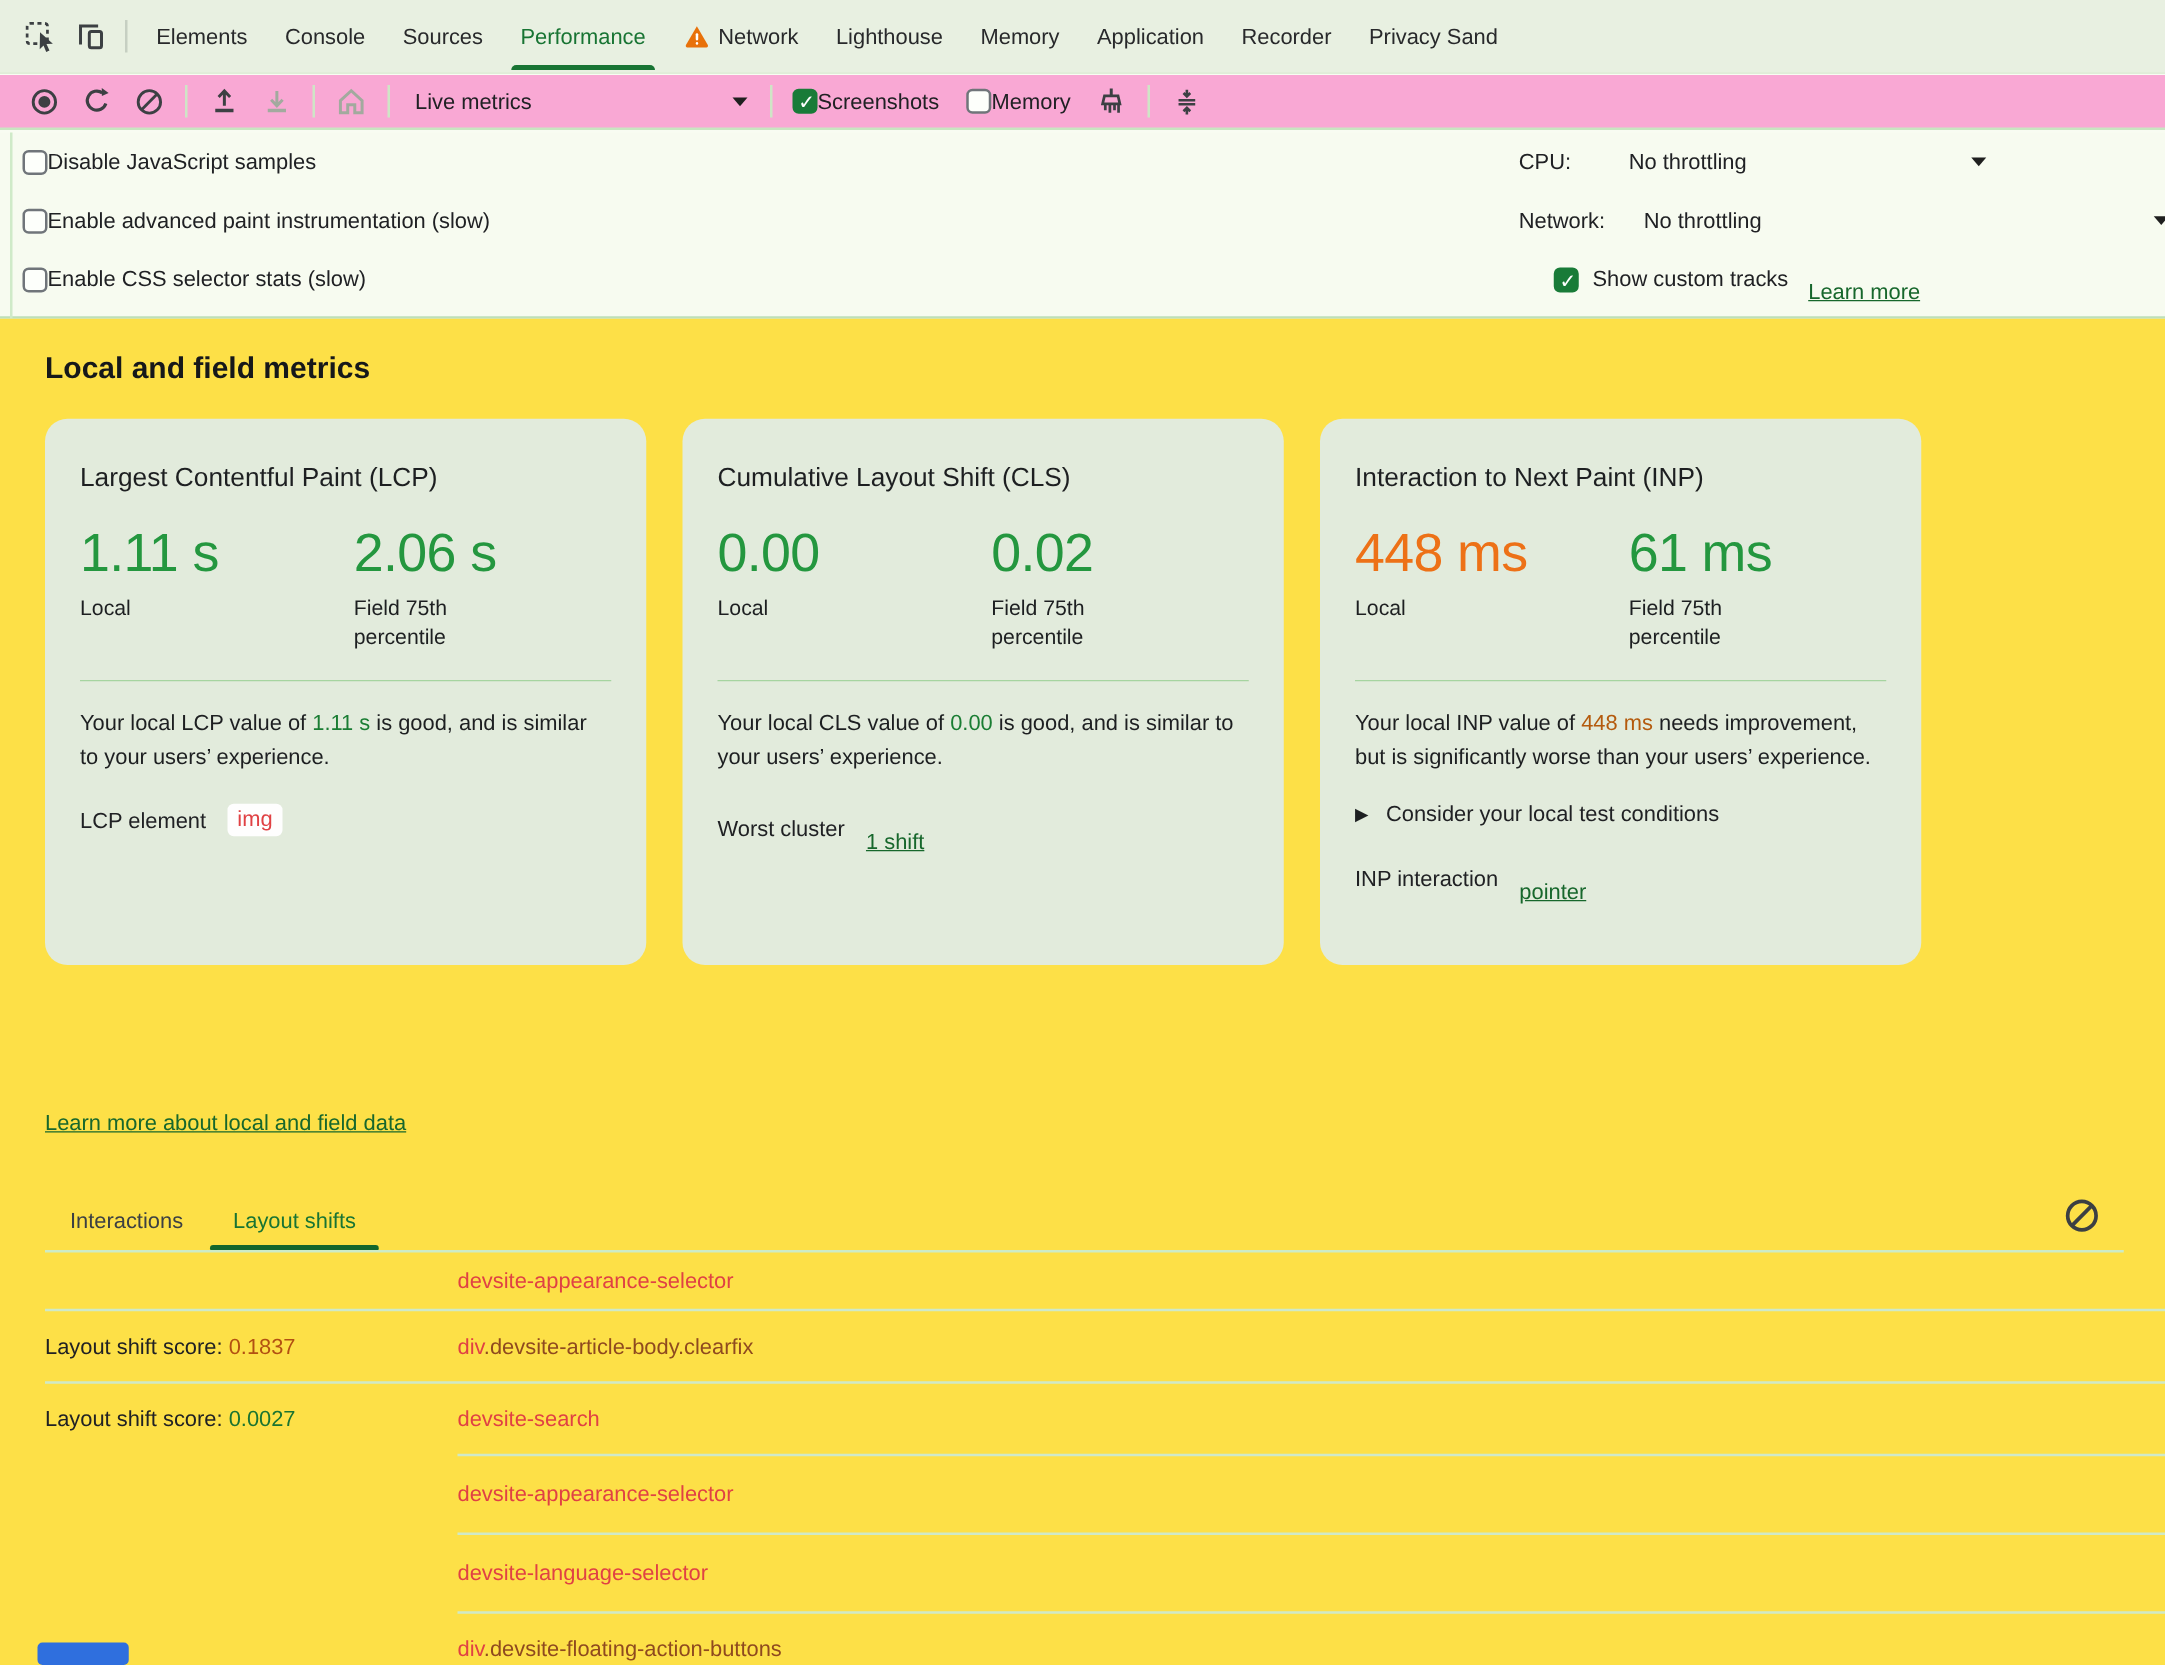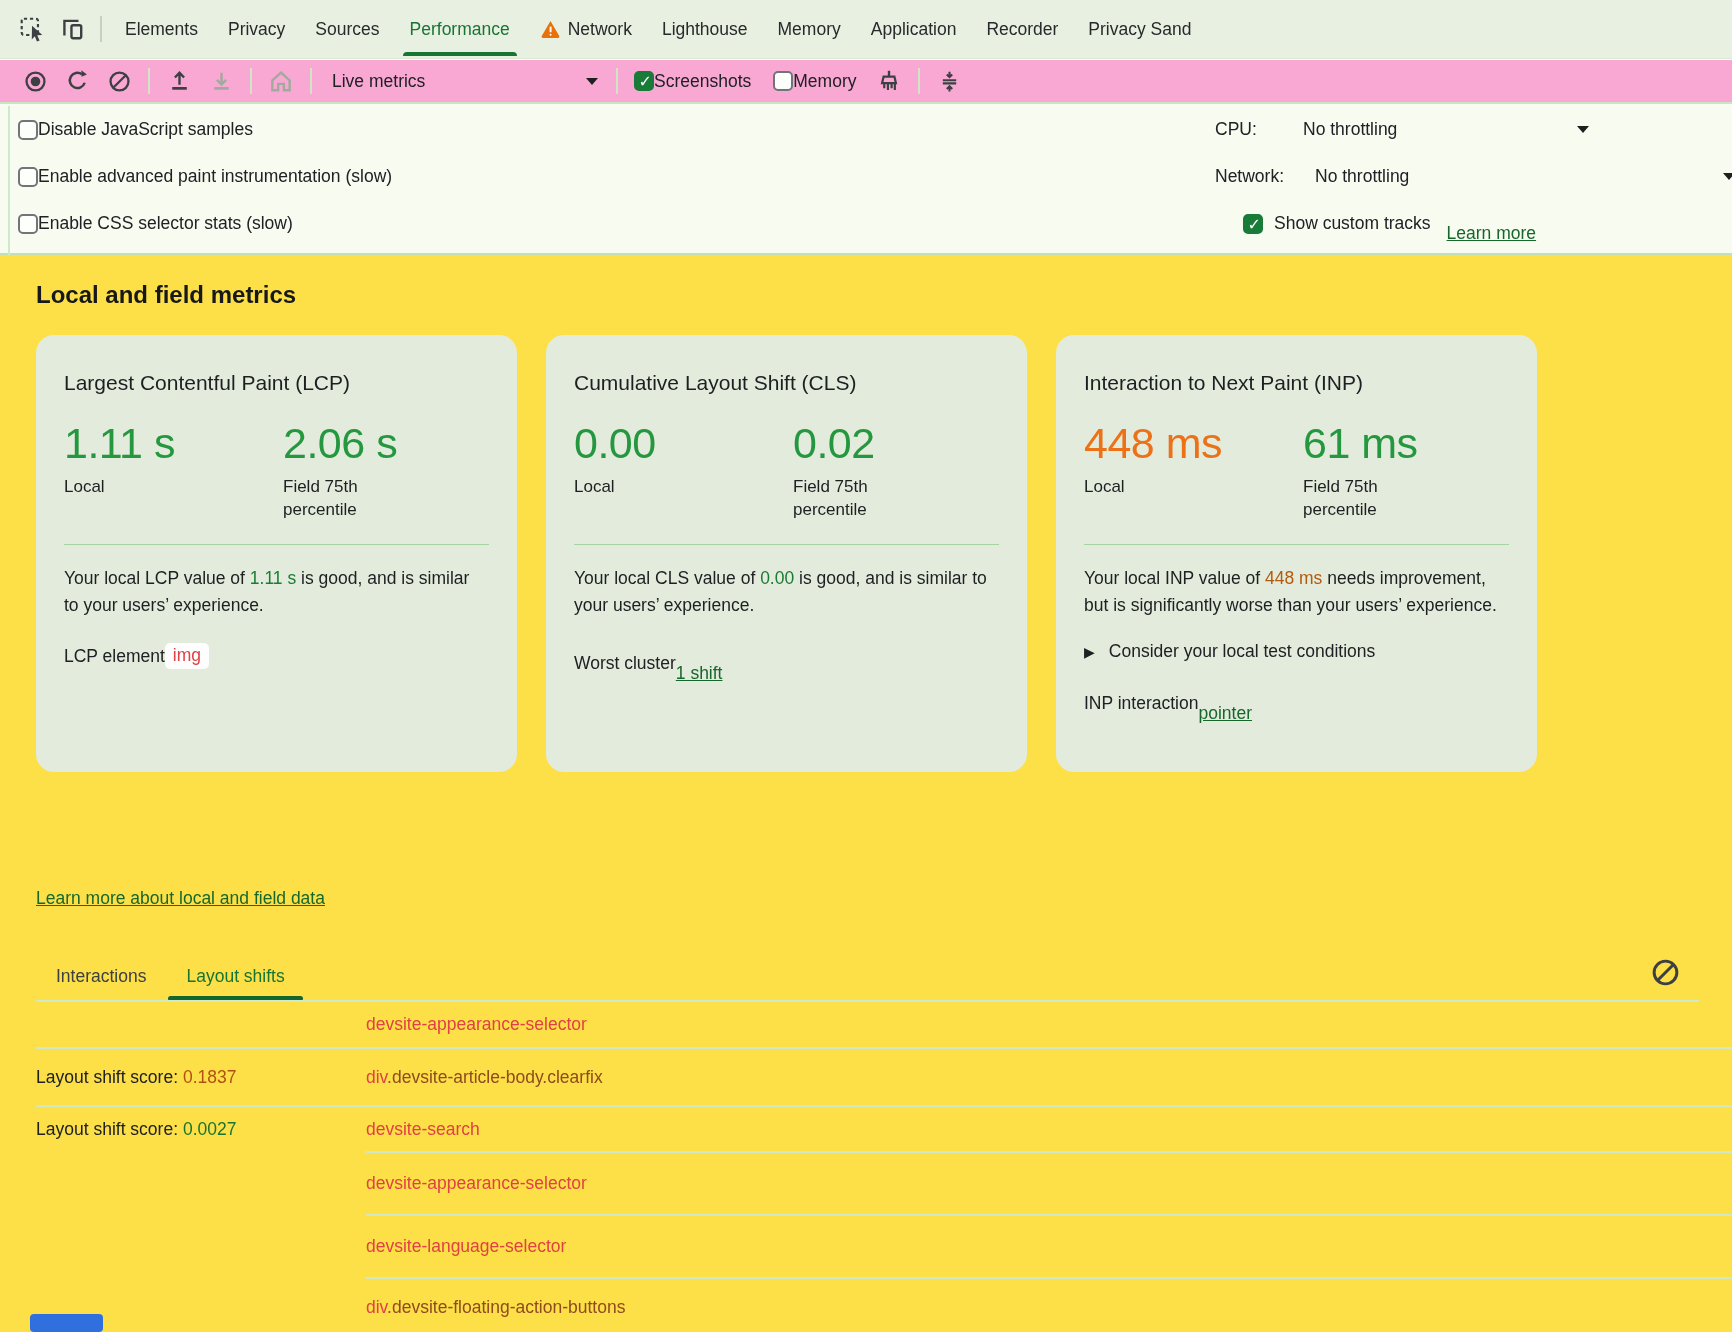--- a/index.html
+++ b/index.html
@@ -56,21 +56,21 @@
   .vals { display:grid; grid-template-columns:219px 1fr; margin-top:24px; }
   .bignum { font-size:43px; letter-spacing:-0.5px; }
   .bignum.green { color:#24973f; }
   .bignum.orange { color:#ed7117; }
   .val-label { font-size:17px; margin-top:8px; color:#1d1f21; width:125px; line-height:1.35; }
   .card-div { border-top:1.5px solid #a6d4a0; margin-top:22px; }
   .card-desc { margin-top:20px; font-size:17.5px; line-height:1.55; color:#1d1f21; padding-right:6px; }
   .inline-val { font-weight:500; }
   .inline-val.green { color:#1a7d33; }
   .inline-val.orange { color:#b45a0d; }
-  .card-extra { margin-top:24px; font-size:17.5px; display:flex; align-items:center; gap:0; }
+  .card-extra { margin-top:24px; font-size:17.5px; display:flex; align-items:center; gap:17px; }
   .extra-label { font-weight:500; }
   .chip { background:#fefefe; color:#e04144; padding:2px 8px 3px; border-radius:5px; }
   .disclosure { margin-top:22px; display:flex; align-items:center; gap:14px; font-size:17.5px; font-weight:500; }
   .tri { font-size:14px; color:#1d1f21; }
 
   .learnmore-row { position:absolute; left:36px; top:633px; font-size:17.5px; }
 
   
   .shift-tabs { position:absolute; left:36px; top:697px; display:flex; height:48px; }
   .stab { padding:0 20px; display:flex; align-items:center; font-size:17.5px; font-weight:500;
@@ -86,21 +86,21 @@
   .srow { position:relative; display:flex; align-items:center; }
   .score-cell { position:absolute; left:36px; font-size:17.5px; white-space:nowrap; }
   .score-val { font-weight:500; }
   .score-val.orange { color:#b25012; }
   .score-val.green { color:#1a7331; }
   .sel-cell { position:absolute; left:366px; font-size:17.5px; white-space:nowrap; }
   .sel-red { color:#e04144; }
   .sel-brown { color:#8f4a1f; }
   .sep-full { border-top:2px solid #cfe9c8; margin-left:36px; }
   .sep-ind { border-top:2px solid #cfe9c8; margin-left:366px; }
-  .r1{height:45px}.r2{height:56px}.r3{height:44px}.r4{height:61px}.r5{height:61px}.r6{height:58px}
+  .r1{height:45px}.r2{height:56px}.r3{height:56px}.r4{height:61px}.r5{height:61px}.r6{height:58px}
 
   .blue-frag { position:absolute; left:30px; top:1314px; width:73px; height:18px;
     background:#2f6fde; border-radius:4px; }
 
   svg { display:block; }
   .ink { stroke:#3c4043; } .gray { stroke:#a2aa9e; }
 </style>
 </head>
 <body>
 
@@ -115,21 +115,21 @@
     <svg width="26" height="26" viewBox="0 0 24 24">
       <path d="M5 18 V4.5 h13" fill="none" stroke="#3c4043" stroke-width="2.2"></path>
       <rect x="11.5" y="8.5" width="9" height="12" rx="1.5" fill="#e8f0e1" stroke="#3c4043" stroke-width="2.2"></rect>
     </svg>
   </div>
   <div class="vsep"></div>
   <div class="tab">
       <span>Elements</span>
     </div>
   <div class="tab">
-      <span>Privacy</span>
+      <span>Console</span>
     </div>
   <div class="tab">
       <span>Sources</span>
     </div>
   <div class="tab active">
       <span>Performance</span>
     </div>
   <div class="tab">
     <span>
       <svg width="21" height="20" viewBox="0 0 24 24">

